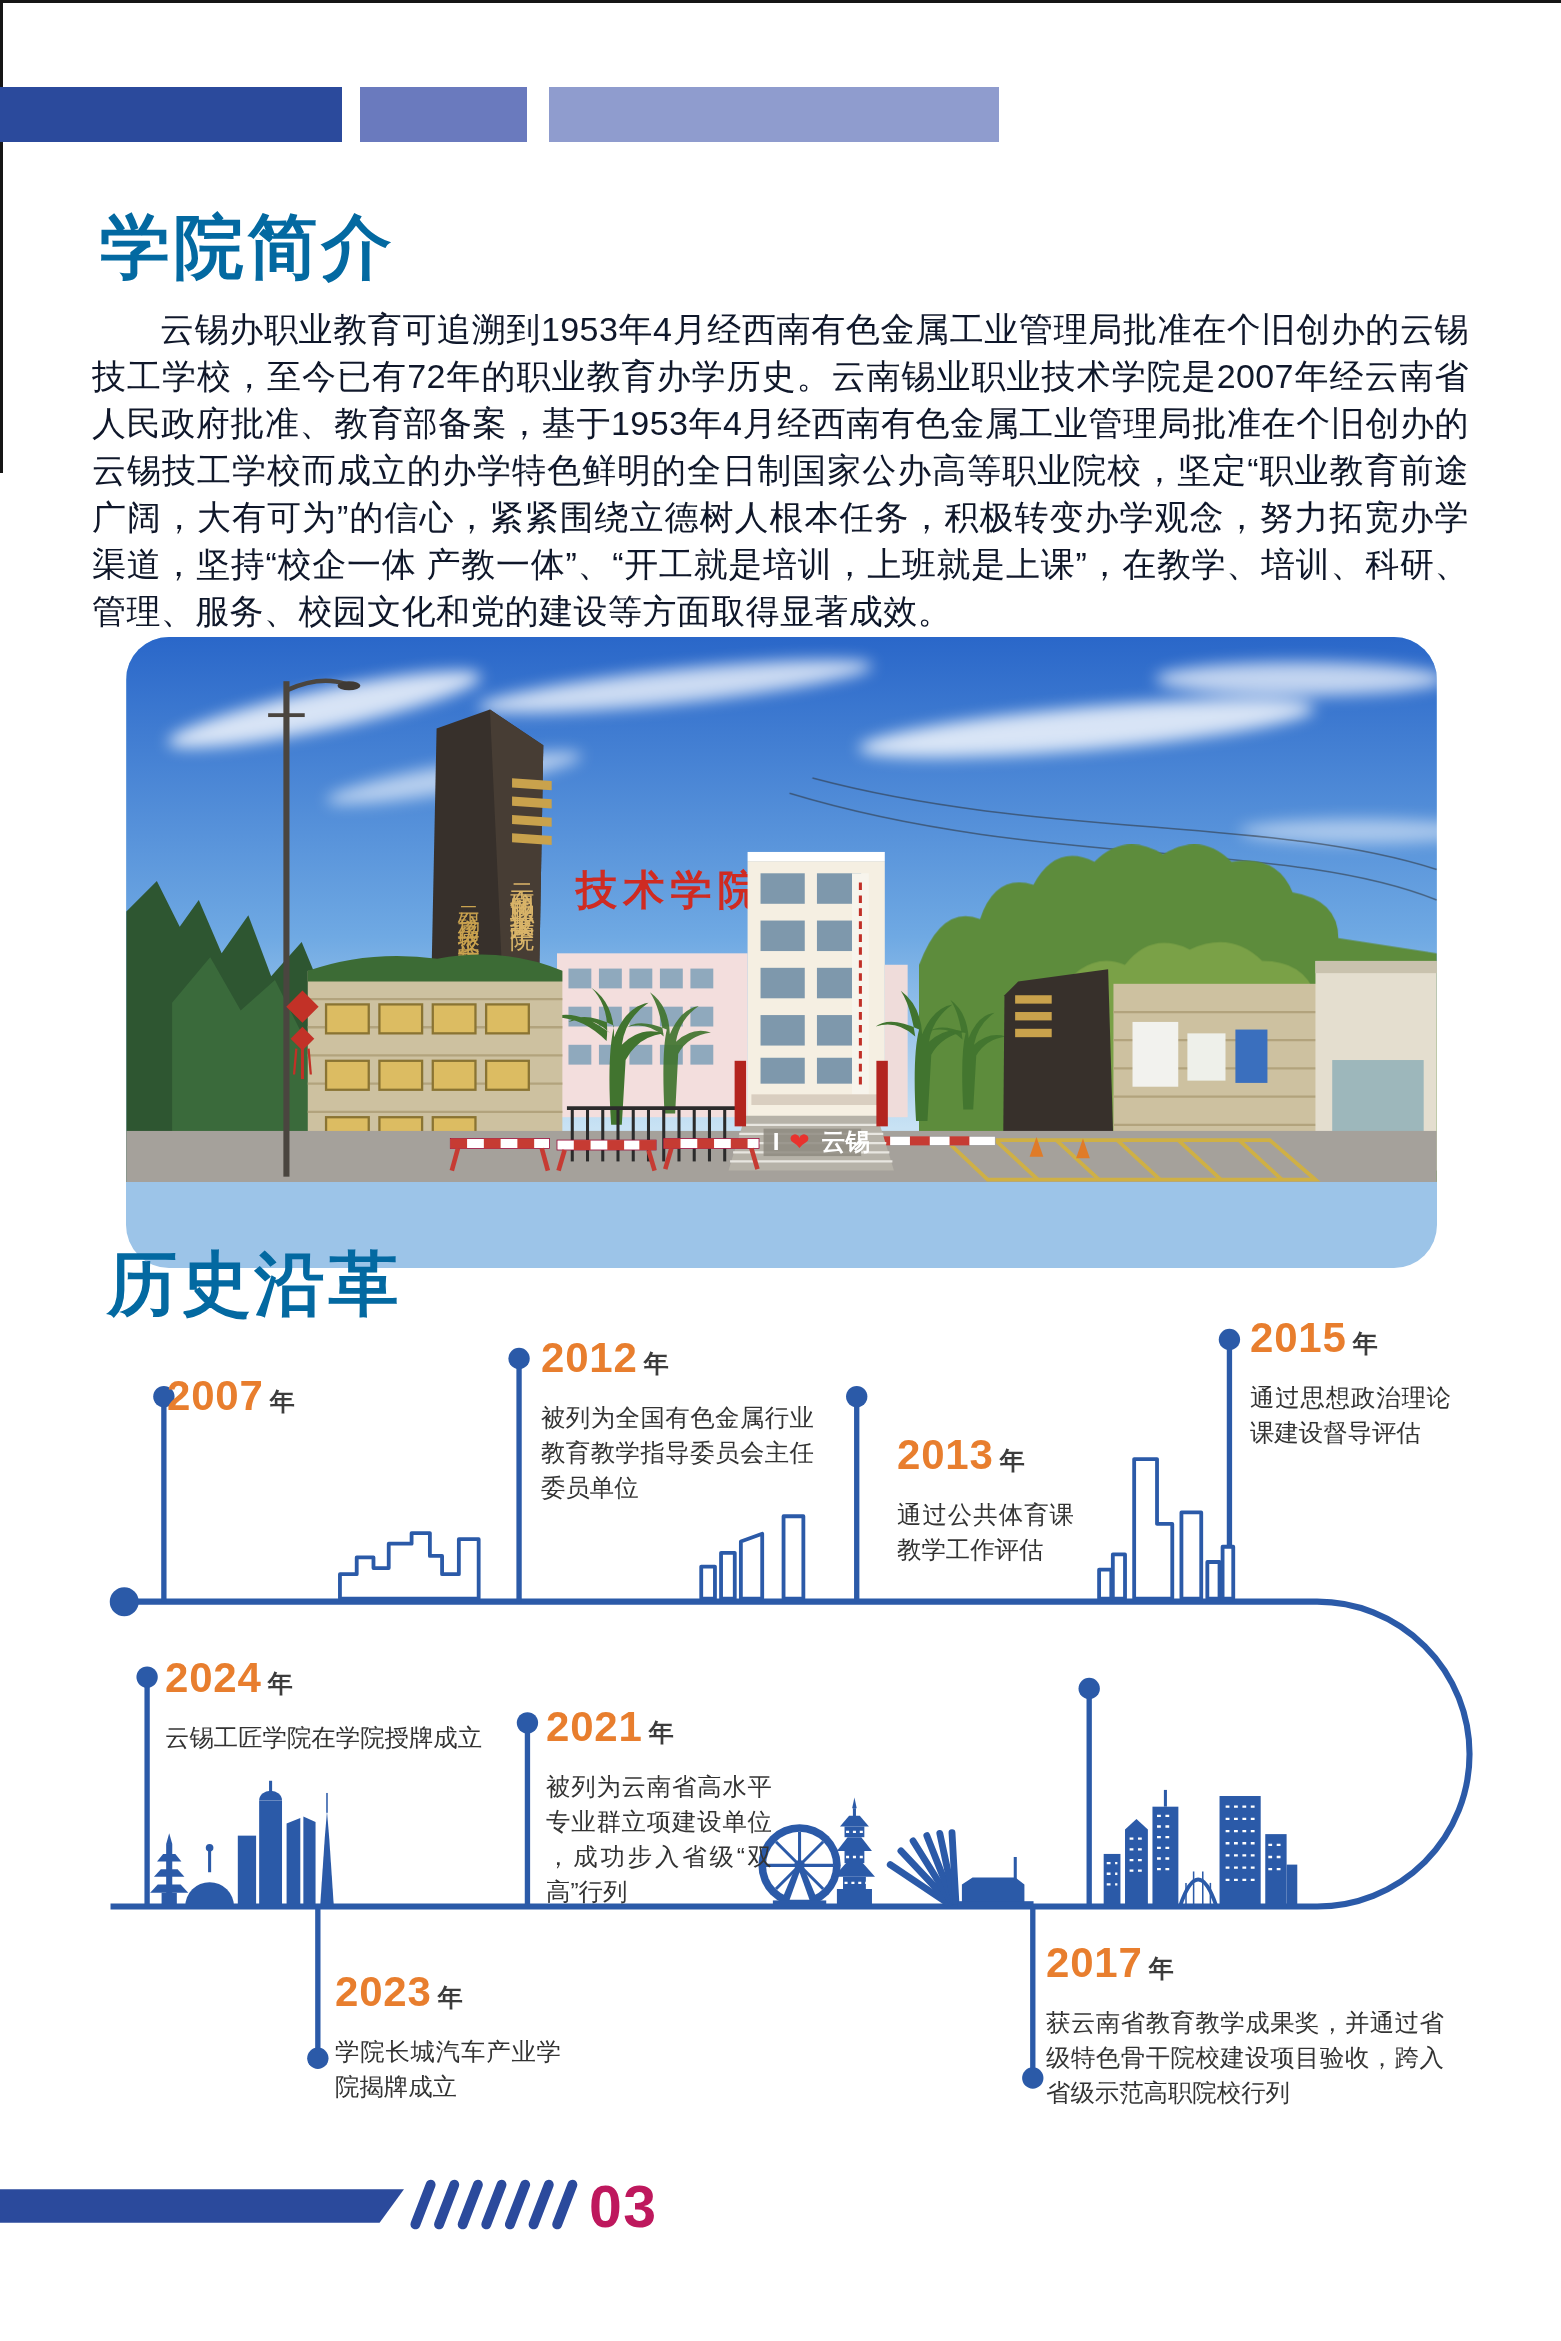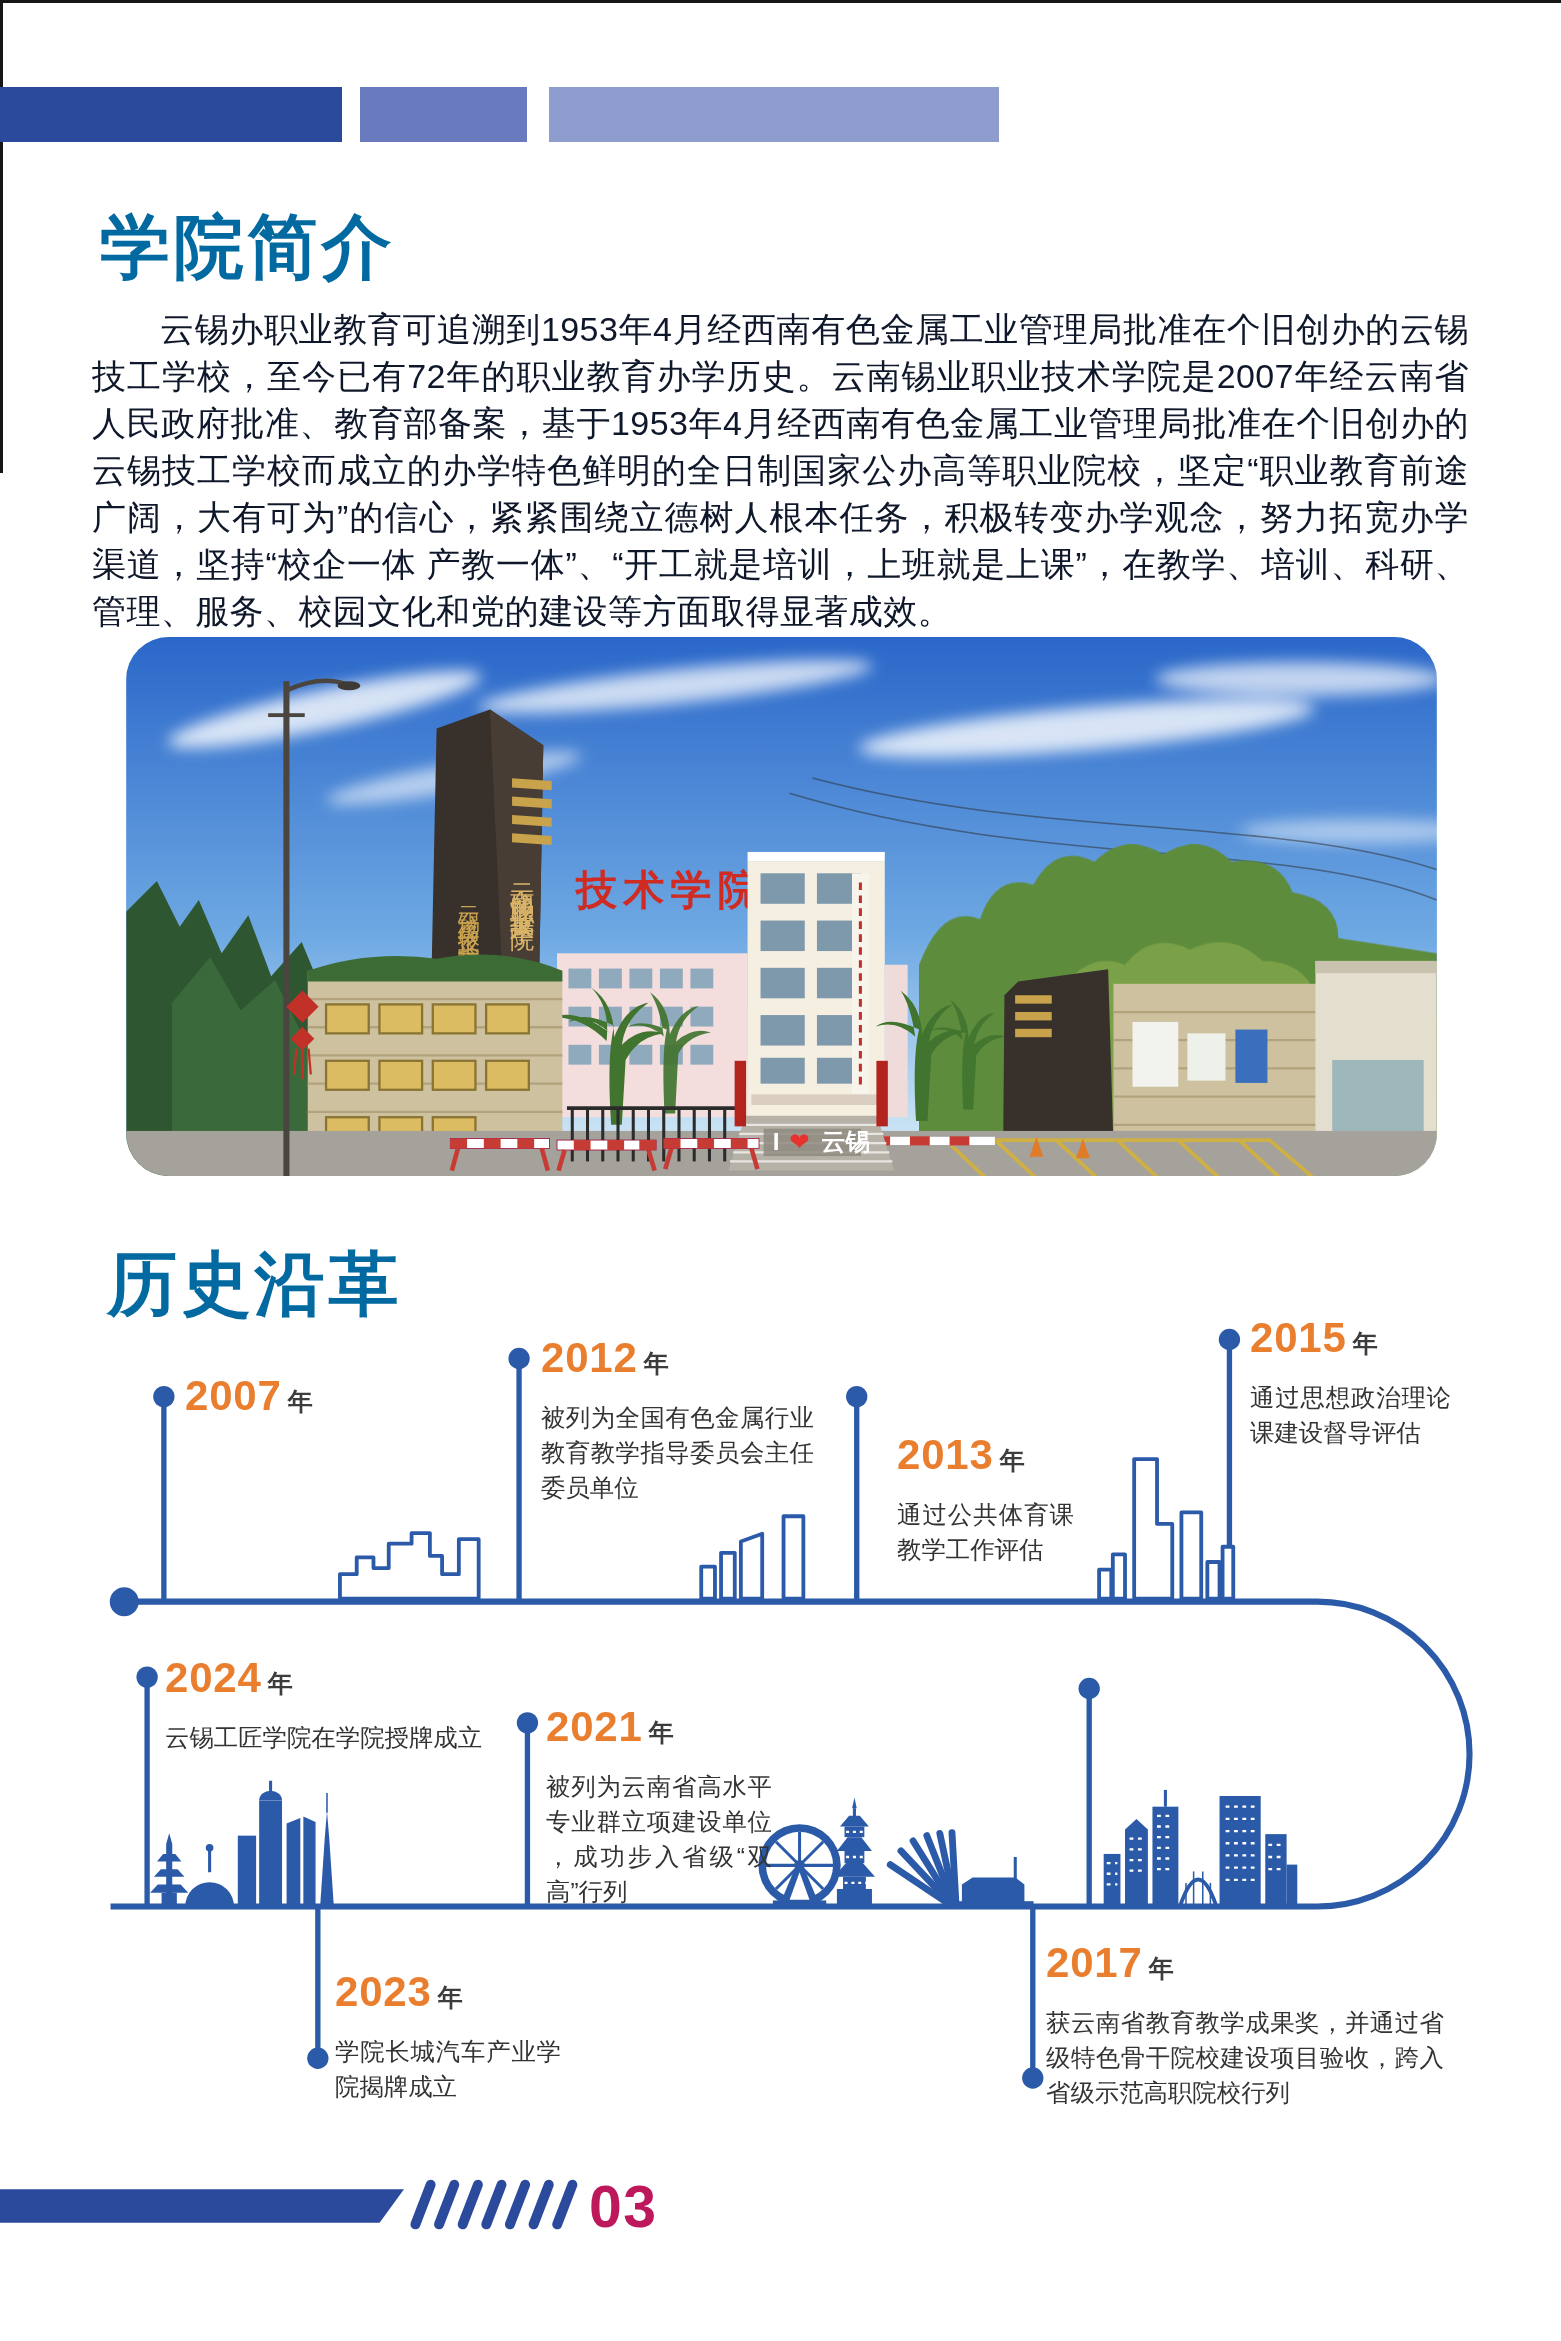--- a/index.html
+++ b/index.html
@@ -9,21 +9,21 @@
   .edge-left{position:absolute;left:0;top:0;width:3px;height:473px;background:#161616;}
   .hbar{position:absolute;top:87px;height:55px;}
   .hbar.b1{left:0;width:342px;background:#2b4a9c;}
   .hbar.b2{left:360px;width:167px;background:#6a7abe;}
   .hbar.b3{left:549px;width:450px;background:#8f9cce;}
   .sec-title{position:absolute;font-size:70px;font-weight:800;color:#0369a1;letter-spacing:3.8px;line-height:1.15;}
   #title1{left:100px;top:207px;}
   #title2{left:107px;top:1244px;}
   .intro{position:absolute;left:92px;top:306px;width:1377px;font-size:34px;line-height:47px;
          color:#0f172a;text-align:justify;text-indent:2em;letter-spacing:0.4px;}
-  .photo-wrap{position:absolute;left:126px;top:637px;width:1311px;height:539px;border-radius:43px;
+  .photo-wrap{position:absolute;left:126px;top:637px;width:1311px;height:631px;border-radius:43px;
               overflow:hidden;background:#9cc4e8;}
   .photo-wrap svg{display:block;}
   #tl-svg{position:absolute;left:0;top:0;}
   .tl-item{position:absolute;}
   .year-row{white-space:nowrap;}
   .year-num{font-size:42px;font-weight:600;color:#e87e2e;letter-spacing:0.8px;}
   .year-suffix{font-size:25px;font-weight:600;color:#3c3c3c;margin-left:6.1px;}
   .tl-desc{font-size:24.4px;line-height:35px;color:#333;text-align:justify;word-break:break-all;
            line-break:anywhere;margin-top:18.3px;}
   .pagenum{position:absolute;left:589px;top:2173px;font-size:59px;font-weight:800;color:#be185d;letter-spacing:1.5px;}
@@ -456,21 +456,21 @@
           <line x1="596" y1="2866" x2="576" y2="2918"></line>
         <line x1="627" y1="2866" x2="607" y2="2918"></line>
           <line x1="658" y1="2866" x2="638" y2="2918"></line>
         <line x1="689" y1="2866" x2="669" y2="2918"></line>
           <line x1="720" y1="2866" x2="700" y2="2918"></line>
         <line x1="751" y1="2866" x2="731" y2="2918"></line>
       </g>
     </g>
   </svg>
 
-  <div class="tl-item" style="left:185px;top:1372px;">
+  <div class="tl-item" style="left:167px;top:1372px;">
     <div class="year-row"><span class="year-num">2007</span><span class="year-suffix">年</span></div>
   </div>
   <div class="tl-item" style="left:541px;top:1334px;">
     <div class="year-row"><span class="year-num">2012</span><span class="year-suffix">年</span></div>
     <div class="tl-desc" style="width:273px;">被列为全国有色金属行业教育教学指导委员会主任委员单位</div>
   </div>
   <div class="tl-item" style="left:874px;top:1431px;margin-left:23px;">
     <div class="year-row"><span class="year-num">2013</span><span class="year-suffix">年</span></div>
     <div class="tl-desc" style="width:177px;">通过公共体育课教学工作评估</div>
   </div>

